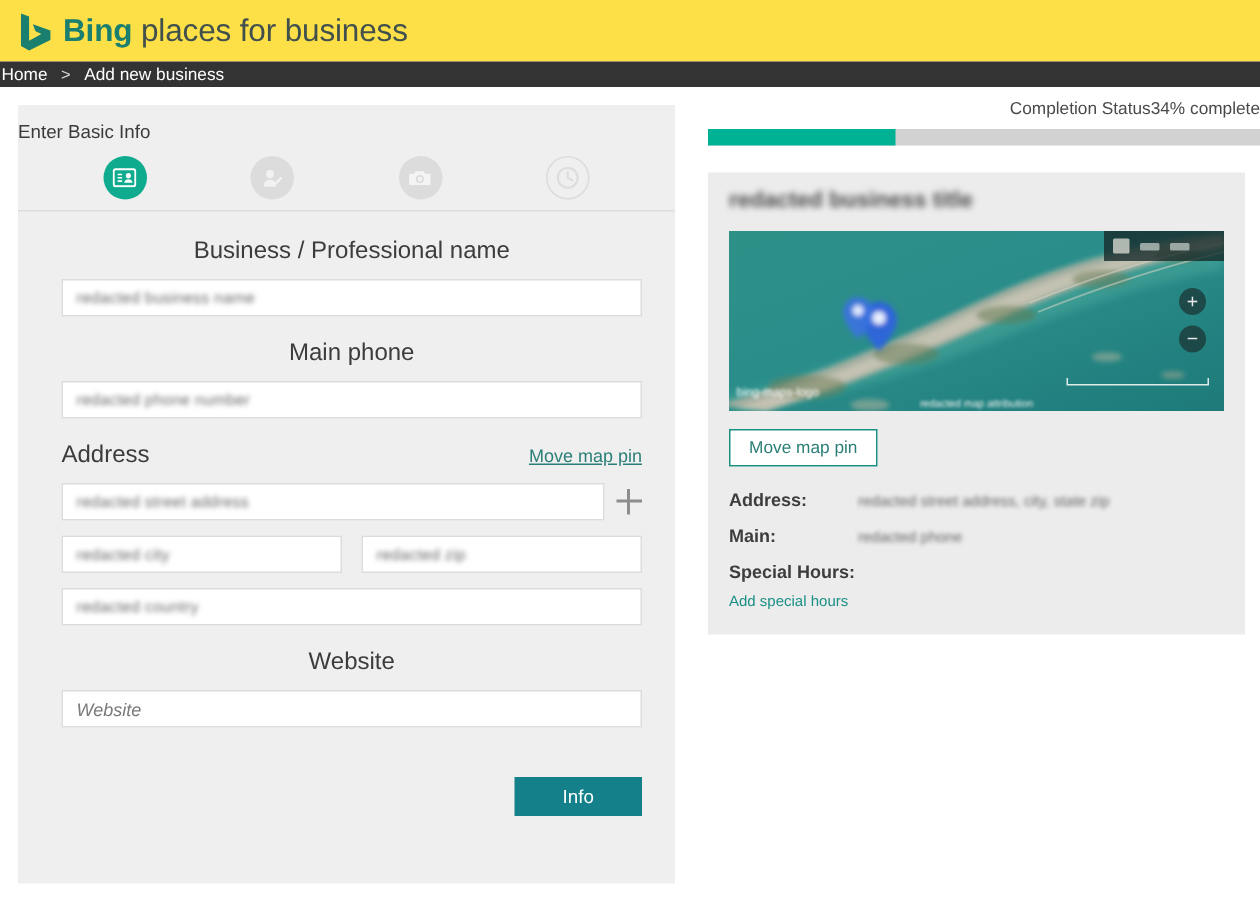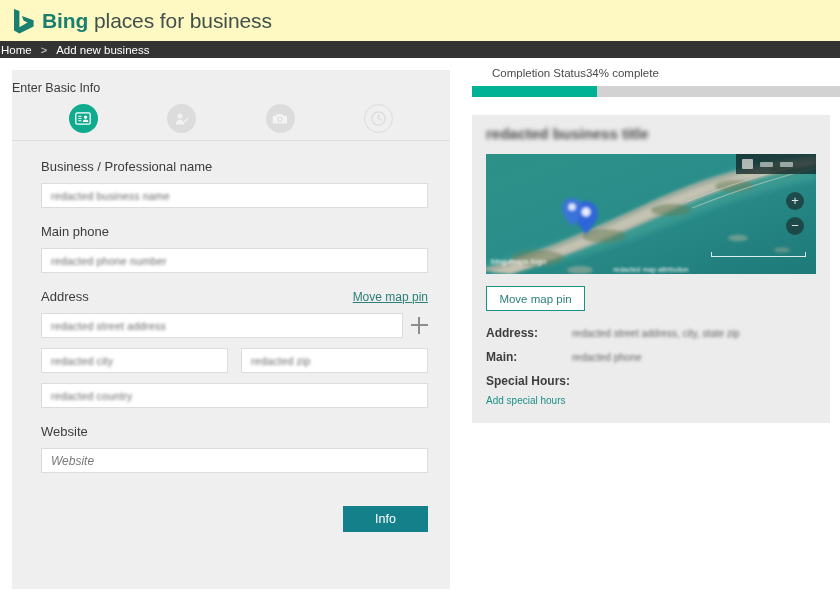--- a/index.html
+++ b/index.html
@@ -14,21 +14,21 @@
     font-family: "Liberation Sans", sans-serif;
     background: #ffffff;
     color: #333333;
     font-size: 13px;
     position: relative;
   }
 
   
   .brand-header {
     height: 41px;
-    background: #fef9c3;
+    background: #fde047;
     display: flex;
     align-items: center;
     padding-left: 13px;
   }
   .brand-logo {
     width: 22px;
     height: 26px;
     margin-right: 7px;
     flex: none;
     display: block;
@@ -114,23 +114,24 @@
   .step-icon.outline {
     background: transparent;
     border: 1.5px solid #dcdcdc;
   }
   .step-icon svg { display: block; }
 
   
   .form-body { padding: 18px 22px 0 29px; }
 
   .field-label {
-    font-size: 13px;
+    font-size: 16px;
     color: #3c3c3c;
     margin-bottom: 9px;
+    text-align: center;
   }
   .field-label-row {
     display: flex;
     justify-content: space-between;
     align-items: baseline;
     margin-bottom: 9px;
   }
   .field-label-row .field-label { margin-bottom: 0; }
 
   .link-teal {
@@ -219,26 +220,25 @@
   
   .right-panel {
     position: absolute;
     left: 472px;
     top: 0;
     width: 368px;
   }
 
   .completion-head {
     display: flex;
-    justify-content: flex-start;
+    justify-content: flex-end;
     align-items: baseline;
     font-size: 11.5px;
     color: #4a4a4a;
     padding-top: 9px;
-    margin-left: 20px;
   }
   .progress-track {
     margin-top: 7px;
     height: 11px;
     background: #d2d2d2;
     width: 100%;
   }
   .progress-fill {
     height: 100%;
     background: #00b294;

